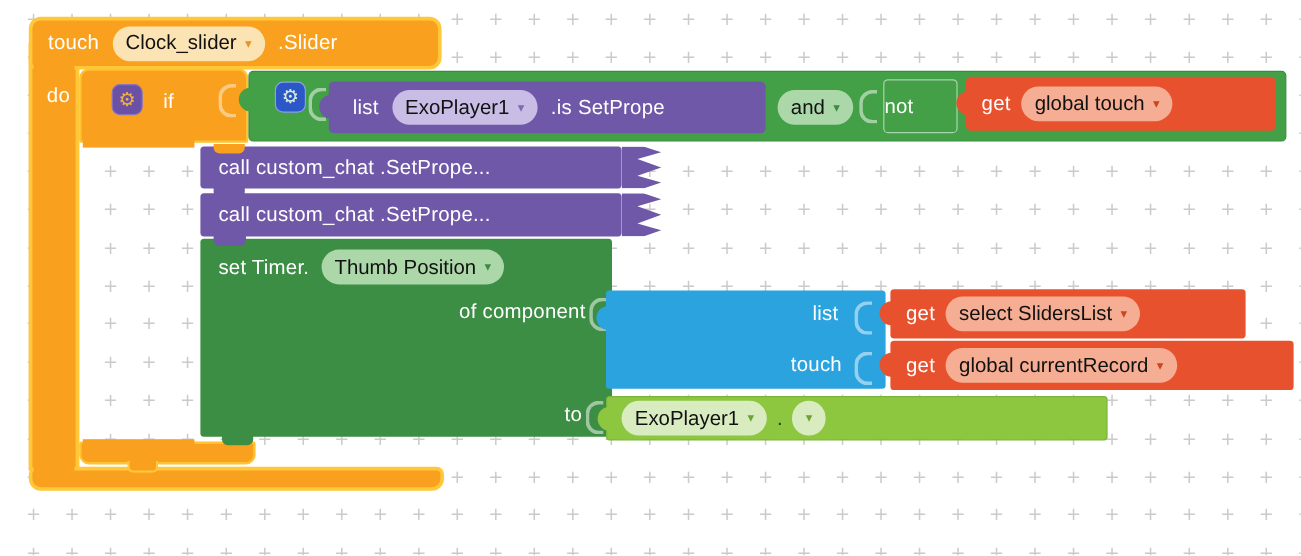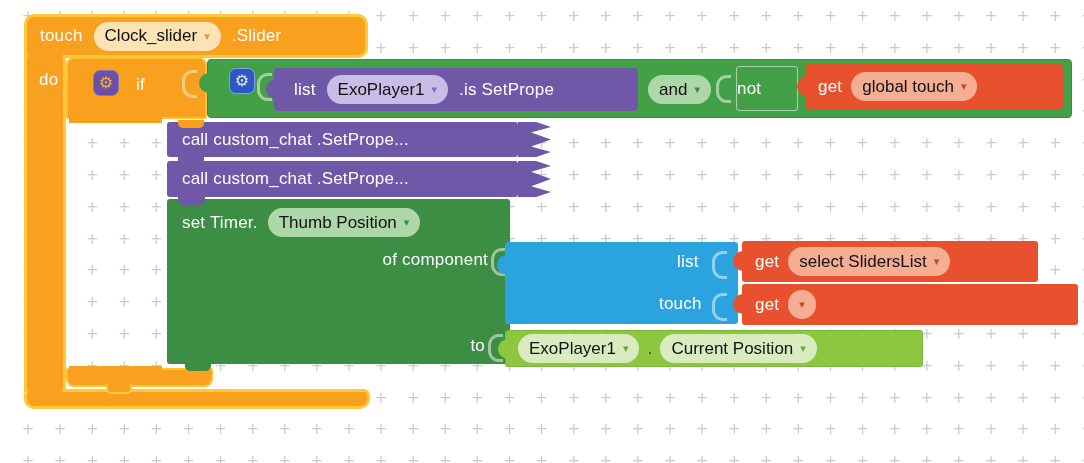--- a/index.html
+++ b/index.html
@@ -672,29 +672,29 @@
     <span class="pill pill-sal">
       <span>select SlidersList</span>
       <span class="caret caret-rd">▾</span>
     </span>
   </div>
 
   <div class="blk red z4 rowflex" style="left:742px;top:284px;width:336px;height:41px;padding-left:13px;gap:9px;border-radius:3px;">
     <span class="plug red" style="left:-9px;top:10px;"></span>
     <span class="lbl">get</span>
     <span class="pill pill-sal">
+      <span>global currentRecord</span>
       <span class="caret caret-rd">▾</span>
     </span>
   </div>
 
   <div class="blk lgreen z4 rowflex" style="left:505px;top:330px;width:418px;height:37px;padding-left:12px;gap:8px;border-radius:3px;">
     <span class="plug" style="left:-8px;top:8px;background:#8DC63F;"></span>
     <span class="pill pill-lt">
       <span>ExoPlayer1</span>
       <span class="caret caret-lg">▾</span>
     </span>
     <span class="lbl dark" style="color:#234014;">.</span>
     <span class="pill pill-lt">
-      <span>Current Position</span>
       <span class="caret caret-lg">▾</span>
     </span>
   </div>
 </div>
 
 </body></html>

